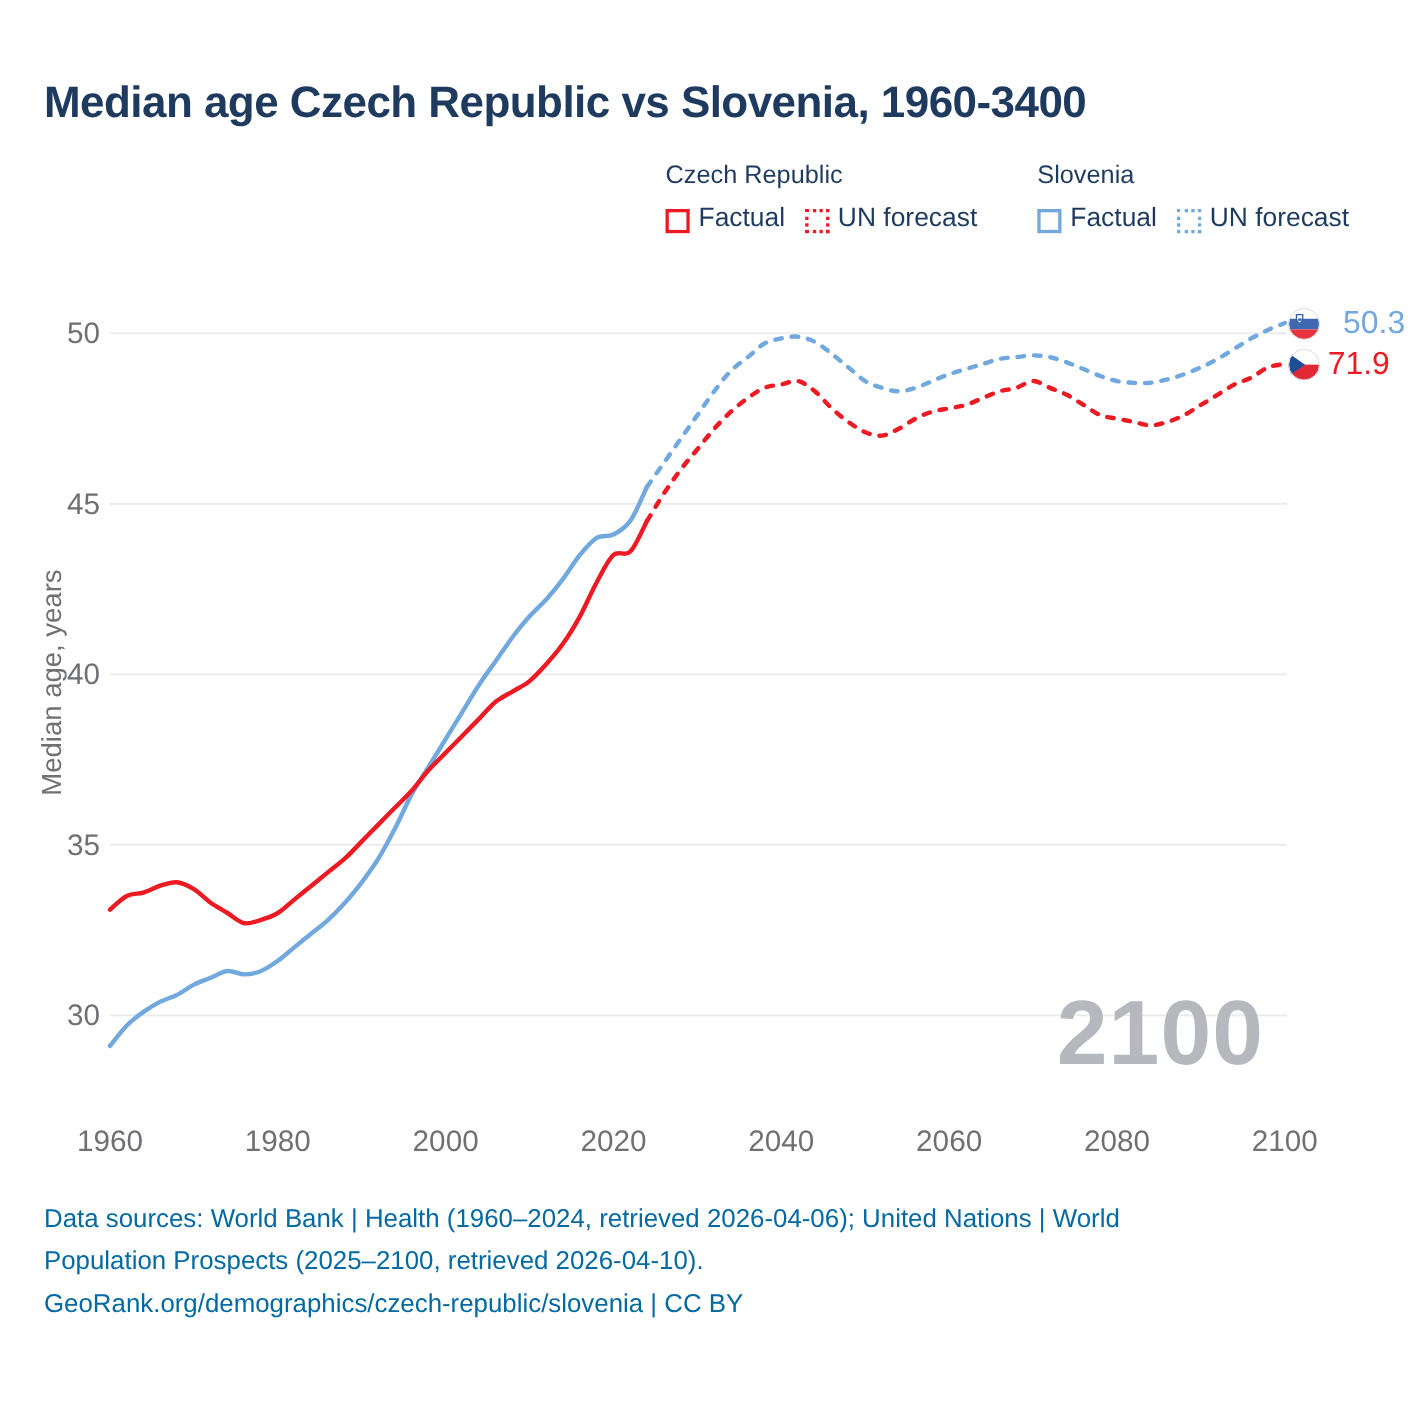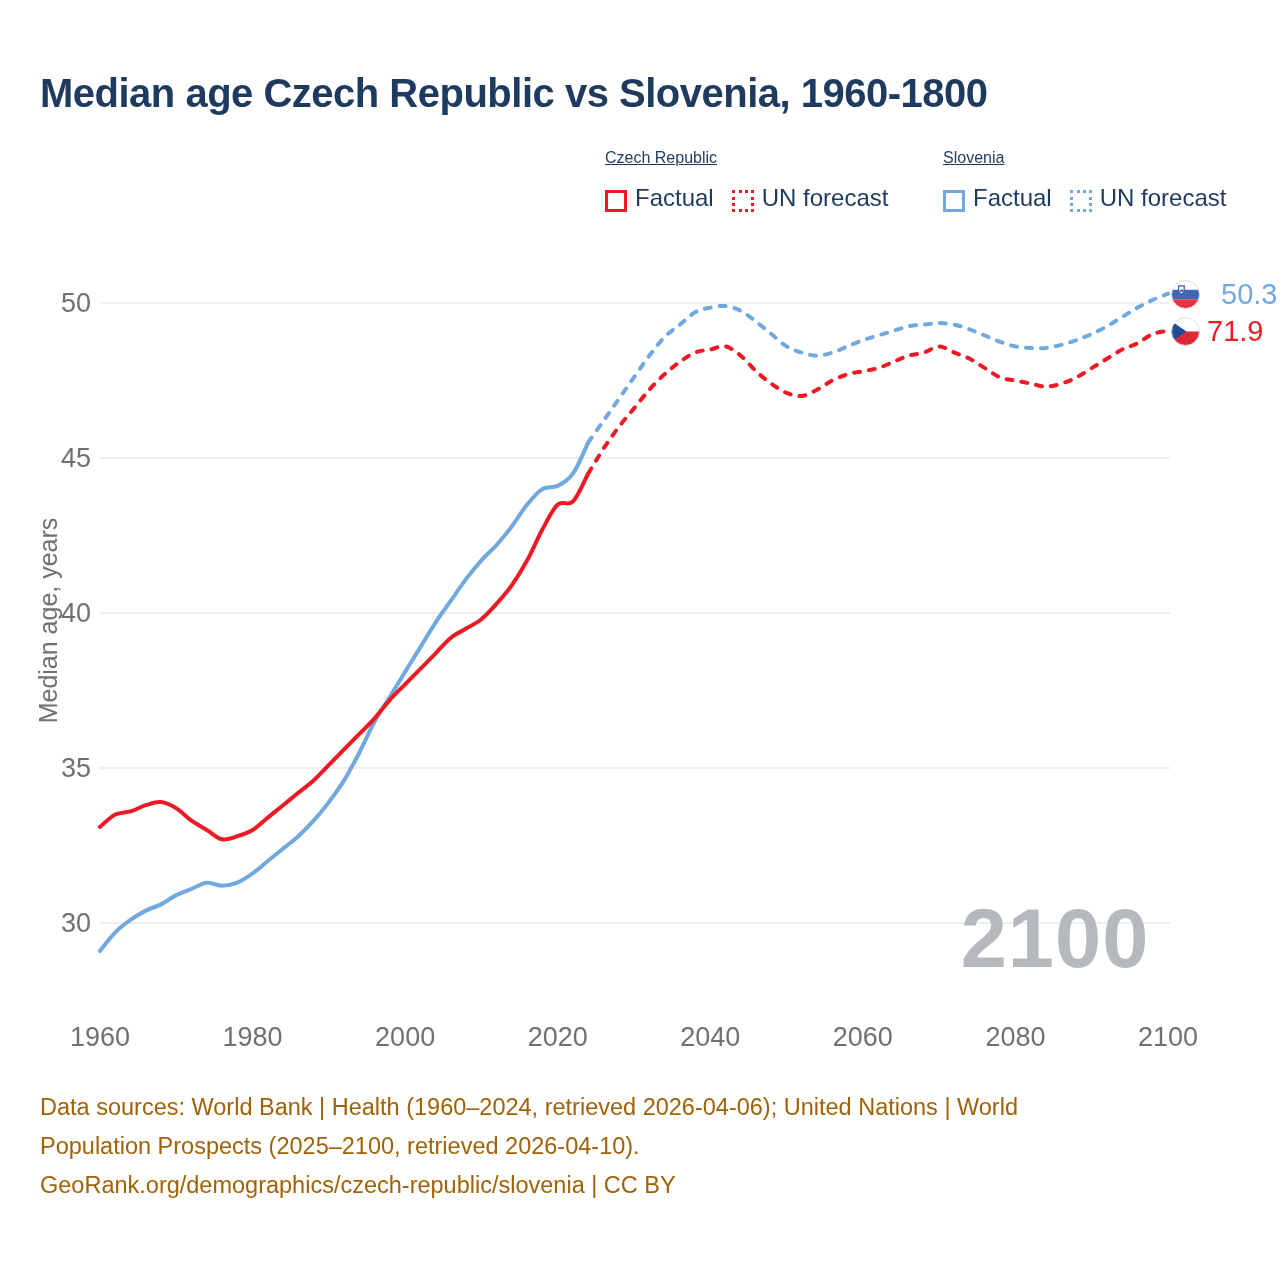--- a/index.html
+++ b/index.html
@@ -5,49 +5,49 @@
   html,body { margin:0; padding:0; background:#ffffff; }
   .canvas {
     position:relative; width:1280px; height:1280px; background:#ffffff;
     font-family:"Liberation Sans", sans-serif; overflow:hidden;
   }
   .title {
     position:absolute; left:40px; top:71px; font-size:40px; font-weight:700;
     color:#1e3a5f; letter-spacing:-0.5px; white-space:nowrap;
   }
   .legend-group { position:absolute; top:144px; color:#1e3a5f; }
-  .legend-group .lg-header { font-size:16px; line-height:28px;text-decoration:underline; }
+  .legend-group .lg-header { font-size:23px; line-height:28px; }
   .legend-row { position:absolute; top:184px; display:flex; align-items:center; color:#1e3a5f; }
   .legend-item { display:flex; align-items:flex-end; margin-right:18px; font-size:24px; white-space:nowrap; }
   .swatch { width:16px; height:16px; border:3px solid #000; margin-right:8px; background:#fff; flex:0 0 auto; }
   .swatch.dotted { border-style:dotted; }
   #chart-svg { position:absolute; left:0; top:0; }
   #chart-svg text { font-family:"Liberation Sans", sans-serif; }
   .ylabel {
     position:absolute; left:-117px; top:606px; width:330px; text-align:center;
     transform:rotate(-90deg); font-size:25px; color:#6e7073; white-space:nowrap;
   }
   .watermark {
     position:absolute; left:950px; top:891px; width:210px; text-align:center;
     font-size:83px; font-weight:700; color:#b5b9be; letter-spacing:1px;
   }
   .endlabel { position:absolute; display:flex; align-items:center; gap:7px; }
   .endlabel .val { font-size:29px; white-space:nowrap; }
   .endlabel svg { display:block; }
   .footer {
     position:absolute; left:40px; top:1088px; width:1200px;
-    font-size:23.5px; line-height:39px; color:#a16207;
+    font-size:23.5px; line-height:39px; color:#0369a1;
   }
 </style>
 </head>
 <body>
 
 <div class="canvas">
 
-  <div class="title">Median age Czech Republic vs Slovenia, 1960-1800</div>
+  <div class="title">Median age Czech Republic vs Slovenia, 1960-3400</div>
 
   <div>
     <div class="legend-group" style="left:605px;">
       <div class="lg-header">Czech Republic</div>
     </div>
     <div class="legend-group" style="left:943px;">
       <div class="lg-header">Slovenia</div>
     </div>
 
     <div class="legend-row" style="left:605px;">

